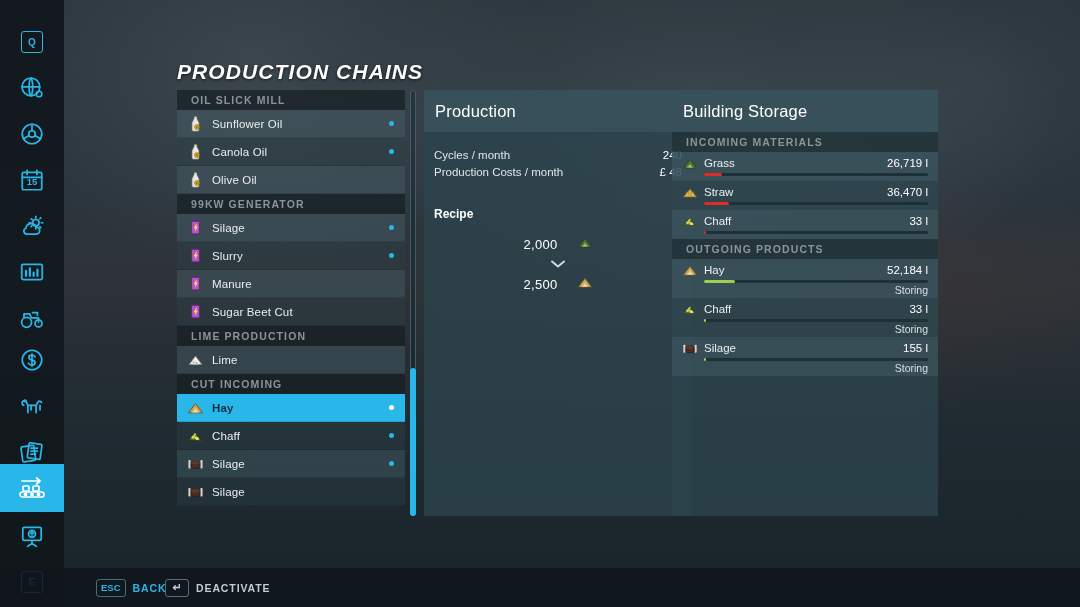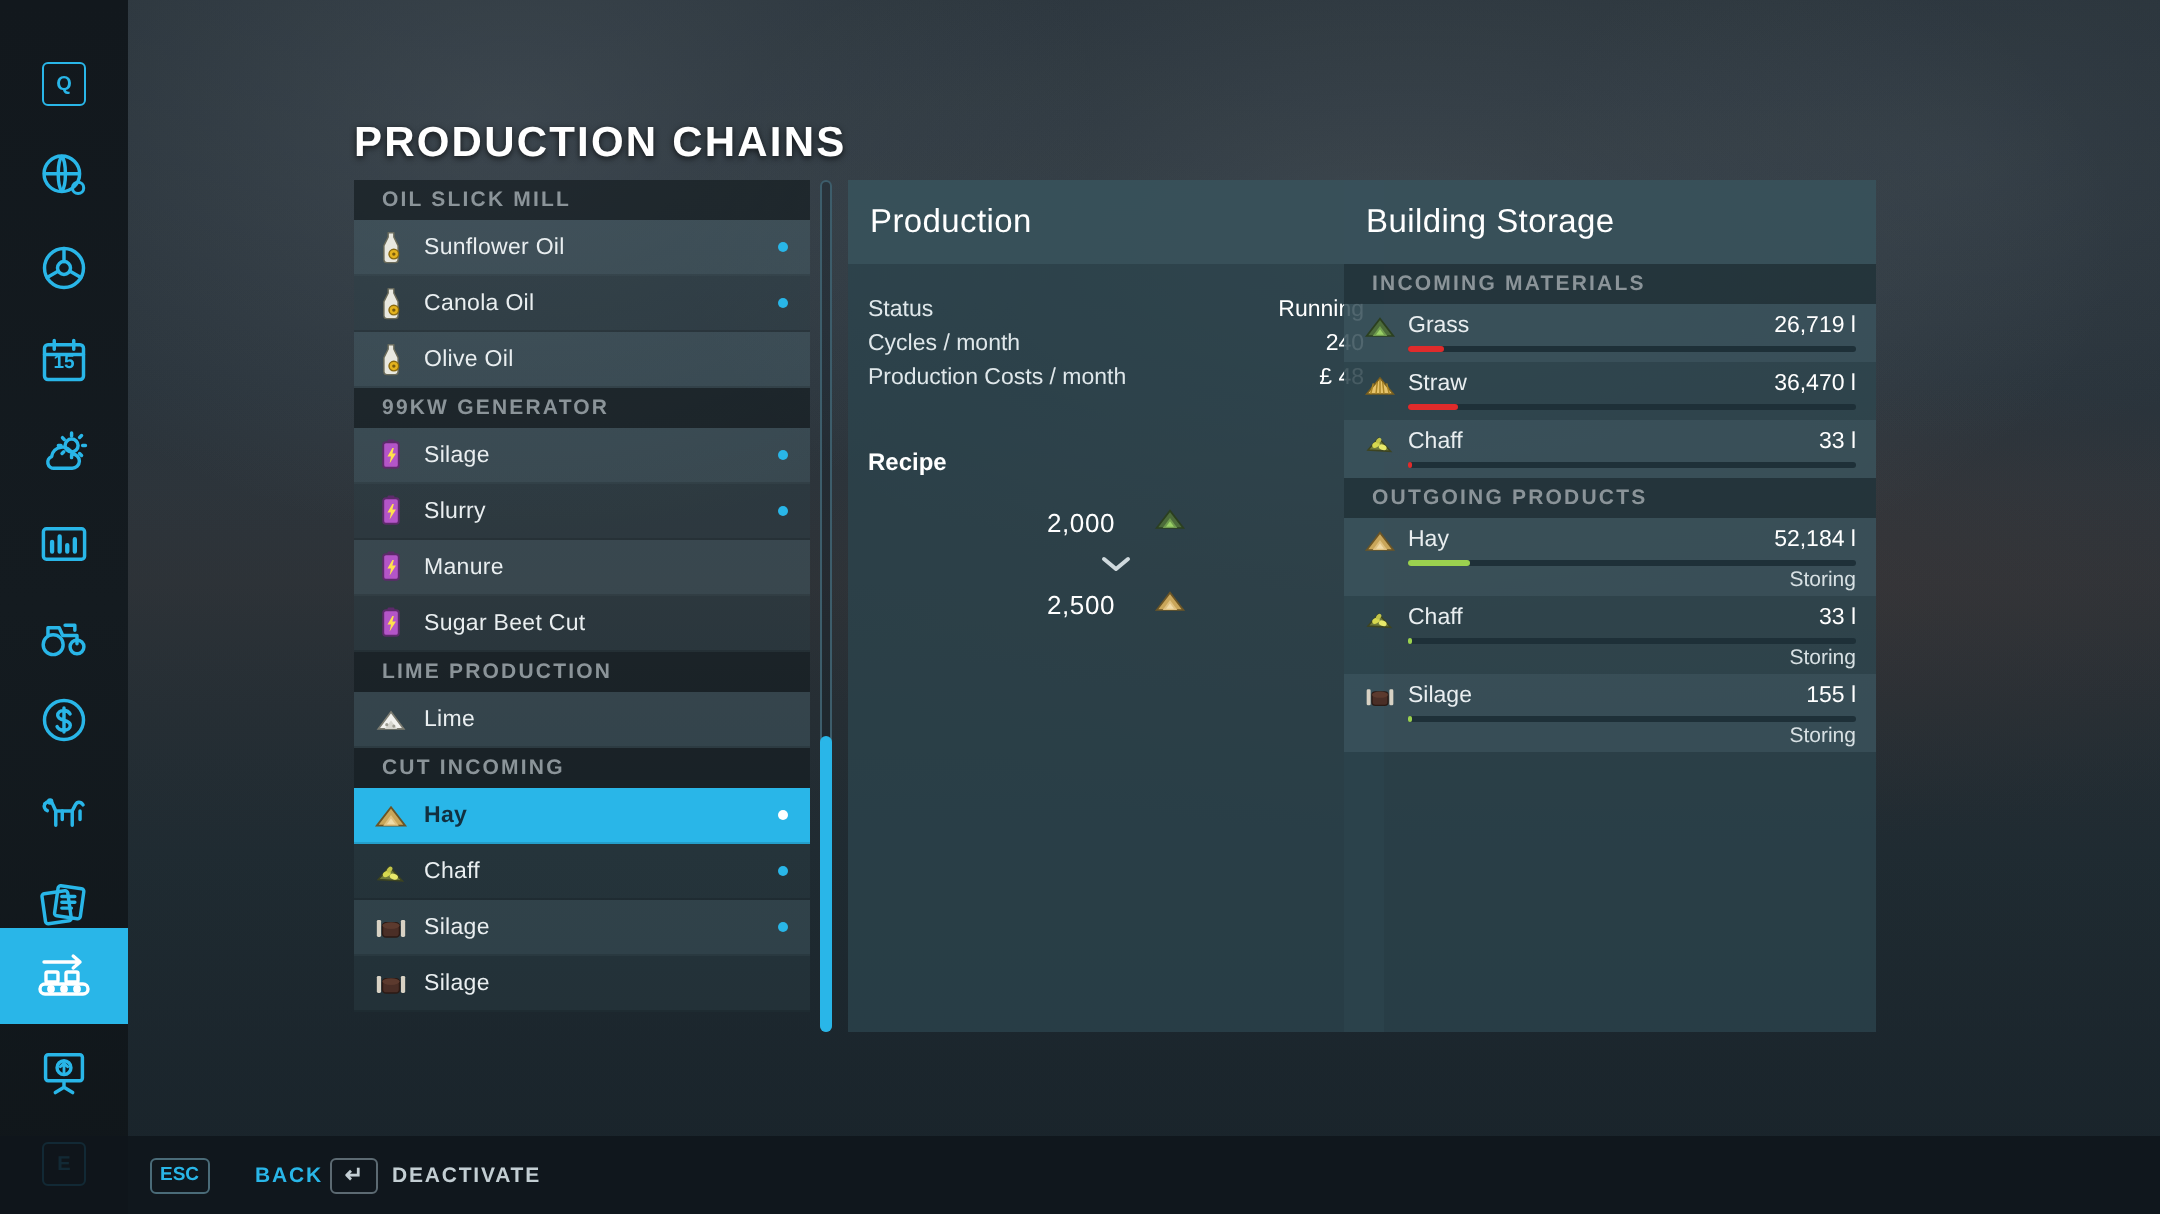--- a/index.html
+++ b/index.html
@@ -45,20 +45,21 @@
     display:flex;align-items:center;justify-content:center;
     font-size:10px;font-weight:bold;color:#29b6e8;
   }
 
   
   #page-title{
     position:absolute; left:177px; top:60px;
     font-size:21px; font-weight:bold; letter-spacing:1.1px;
     color:#ffffff; text-shadow:0 1px 3px rgba(0,0,0,.7);
     z-index:6;
+    font-style:italic;
   }
 
   
   #list-col{
     position:absolute; left:177px; top:90px; width:228px; height:426px;
     overflow:hidden; z-index:6;
   }
   .group-head{
     height:20px; line-height:20px; padding-left:14px;
     font-size:10.5px; font-weight:bold; letter-spacing:1.1px;
@@ -384,24 +385,20 @@
     </div>
   </div>
 <div id="scroll-track"></div>
 <div id="scroll-thumb"></div>
 
 <div id="mid-panel">
   <div id="mid-head">
     <div class="t">Production</div>
   </div>
   <div id="mid-stats" style="margin-top:14px;">
-      <div class="kv">
-        <span class="k">Status</span>
-        <span class="v">Running</span>
-      </div>
       <div class="kv">
         <span class="k">Cycles / month</span>
         <span class="v">240</span>
       </div>
       <div class="kv">
         <span class="k">Production Costs / month</span>
         <span class="v">£ 48</span>
       </div>
     </div>
   <div id="recipe-title" style="margin-top:27px;">Recipe</div>
@@ -526,21 +523,21 @@
         </div>
         <div class="bar">
           <i style="width:1%;background:#9bd14f"></i>
         </div>
         <div class="st-state">Storing</div>
       </div>
     </div>
 </div>
 
 <div id="bottom">
-    <div class="hint" style="position: absolute; left: 75px; gap: 16px;">
+    <div class="hint" style="position: absolute; left: 96px;">
       <span class="cap ">ESC</span>
       <span class="txt cyan">BACK</span>
     </div>
     <div class="hint" style="position: absolute; left: 165px;">
       <span class="cap gray">↵</span>
       <span class="txt gray">DEACTIVATE</span>
     </div>
   </div>
 
 </body></html>

